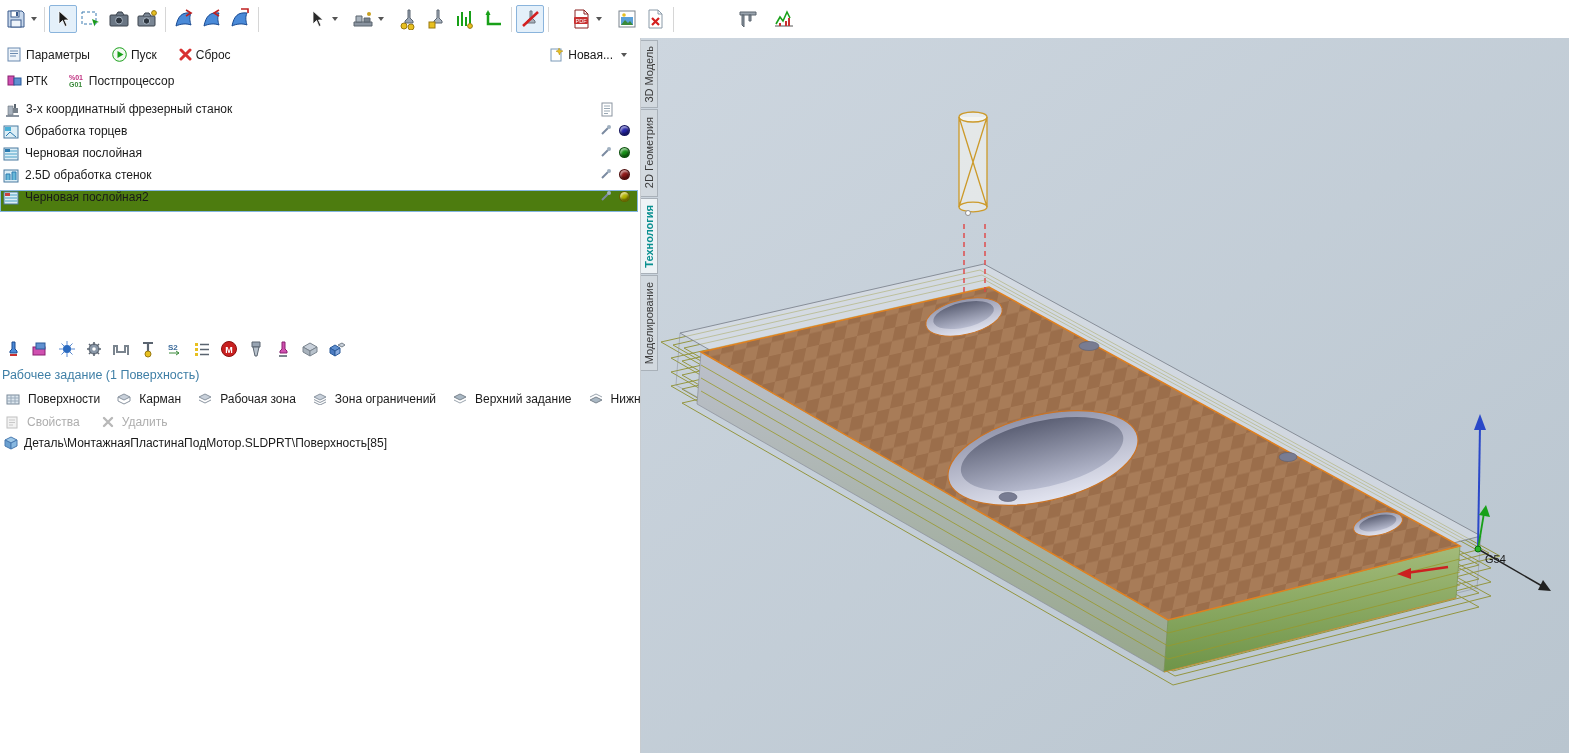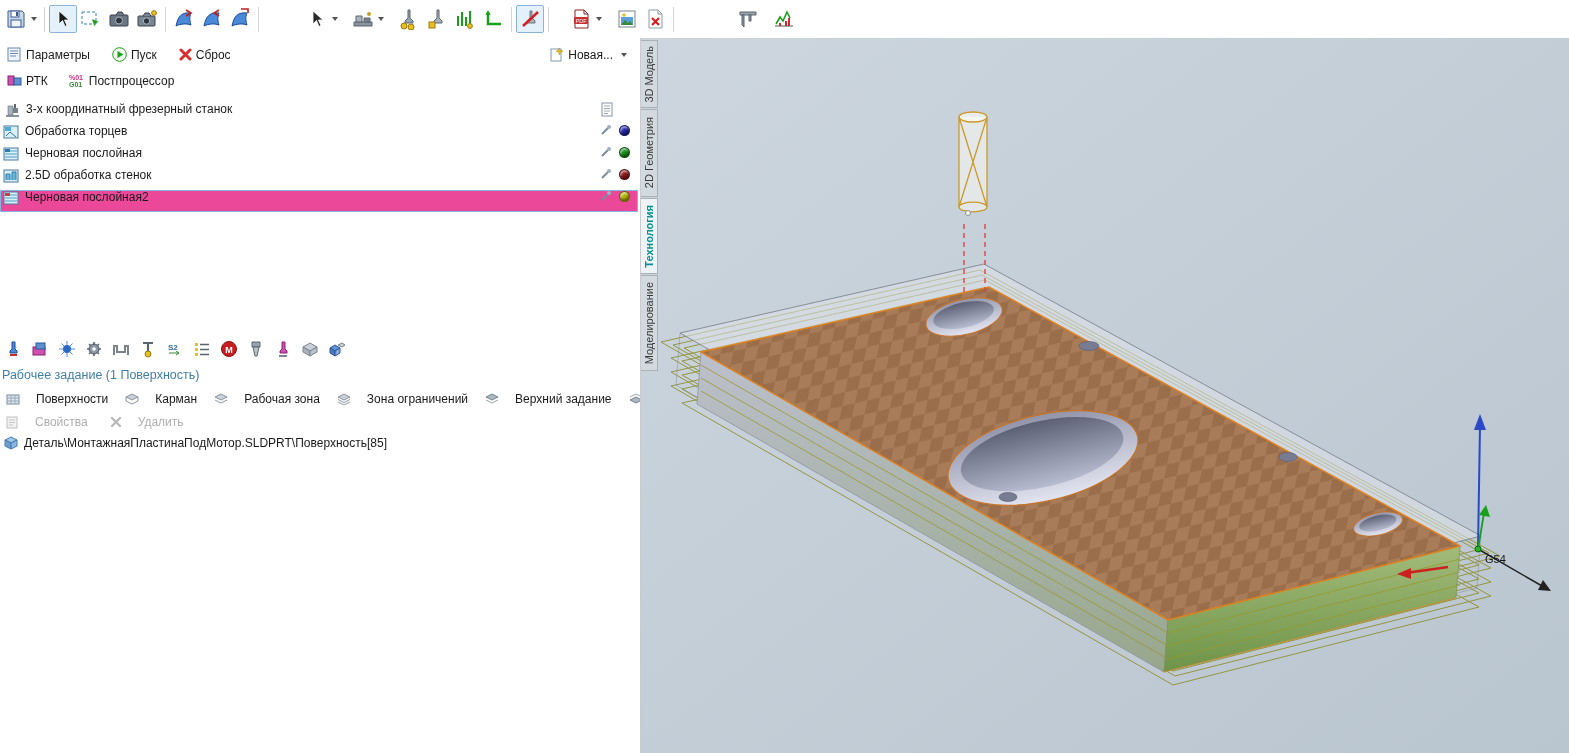--- a/index.html
+++ b/index.html
@@ -21,34 +21,34 @@
   
   .left-panel{position:absolute;left:0;top:38px;width:640px;height:715px;background:#fff}
   .prow{position:absolute;left:0;width:640px;display:flex;align-items:center;font-size:12px}
   .pbtn{display:flex;align-items:center;gap:4px;padding:2px 6px;border:1px solid transparent;
     border-radius:2px;white-space:nowrap;cursor:default}
   .right-group{margin-left:auto;display:flex;align-items:center;margin-right:10px}
 
   .tree{position:absolute;left:0;top:64px;width:638px}
   .trow{display:flex;align-items:flex-start;height:22px;padding:0 4px;font-size:12px;white-space:nowrap}
   .trow.op{padding-left:3px}
-  .trow.selected{background:#ec4899;outline:1px solid #84b6e0;outline-offset:-1px}
+  .trow.selected{background:#4d7c0f;outline:1px solid #84b6e0;outline-offset:-1px}
   .tlabel{margin-left:5px}
   .tright{margin-left:auto;display:flex;align-items:center;gap:7px;padding-right:4px}
   .dot{width:11px;height:11px;border-radius:50%;border:1px solid rgba(0,0,0,.45);
     box-shadow:inset -1px -2px 2px rgba(0,0,0,.45),inset 1px 2px 2px rgba(255,255,255,.55)}
 
   .midbar{position:absolute;left:2px;top:300px;display:flex;align-items:flex-end;gap:5px}
   .mid-btn{width:22px;height:22px;display:flex;align-items:center;justify-content:center;
     border:1px solid transparent;border-radius:2px}
 
   .job-title{position:absolute;left:2px;top:330px;font-size:12.5px;color:#3f7fa6}
   .job-buttons{position:absolute;left:2px;top:351px;display:flex;align-items:center;gap:9px;
     font-size:12px;white-space:nowrap}
-  .jbtn{display:flex;align-items:center;gap:16px;padding:2px 3px;border:1px solid transparent;border-radius:2px}
+  .jbtn{display:flex;align-items:center;gap:8px;padding:2px 3px;border:1px solid transparent;border-radius:2px}
   .job-disabled{position:absolute;left:2px;top:374px;display:flex;align-items:center;gap:14px;
     font-size:12px;color:#aeaeae;white-space:nowrap}
   .job-list{position:absolute;left:4px;top:398px;display:flex;align-items:center;gap:6px;font-size:12px}
 
   
   .viewport{position:absolute;left:640px;top:38px;width:929px;height:715px;overflow:hidden;
     border-left:1px solid #c8ccd0}
   .scene{position:absolute;left:0;top:0}
   .tabstrip{position:absolute;left:0;top:2px;width:17px}
   .vtab{width:17px;display:flex;align-items:center;justify-content:center;

